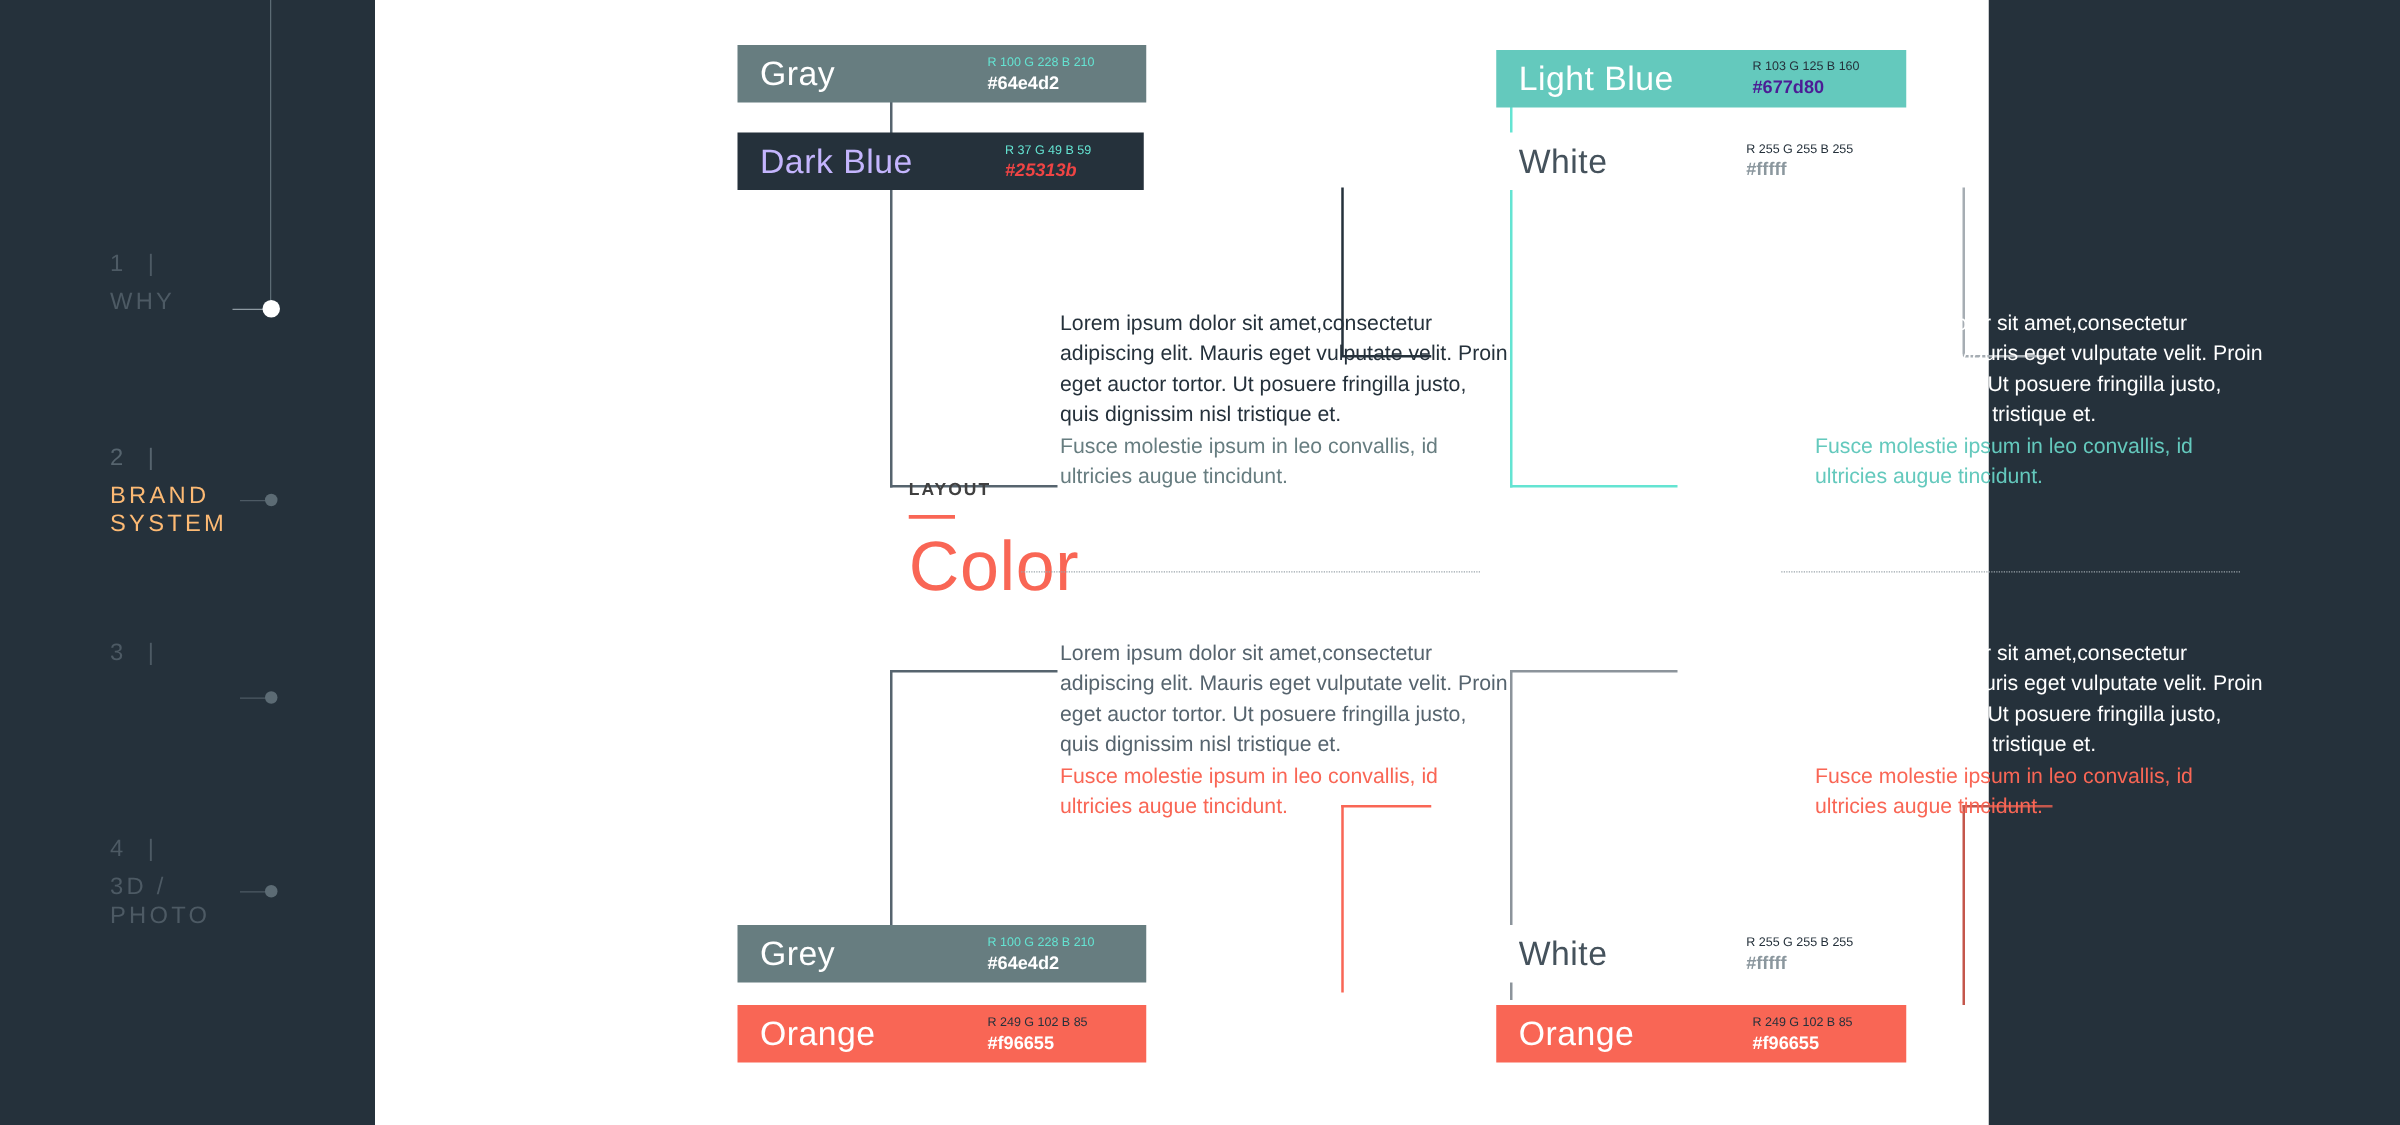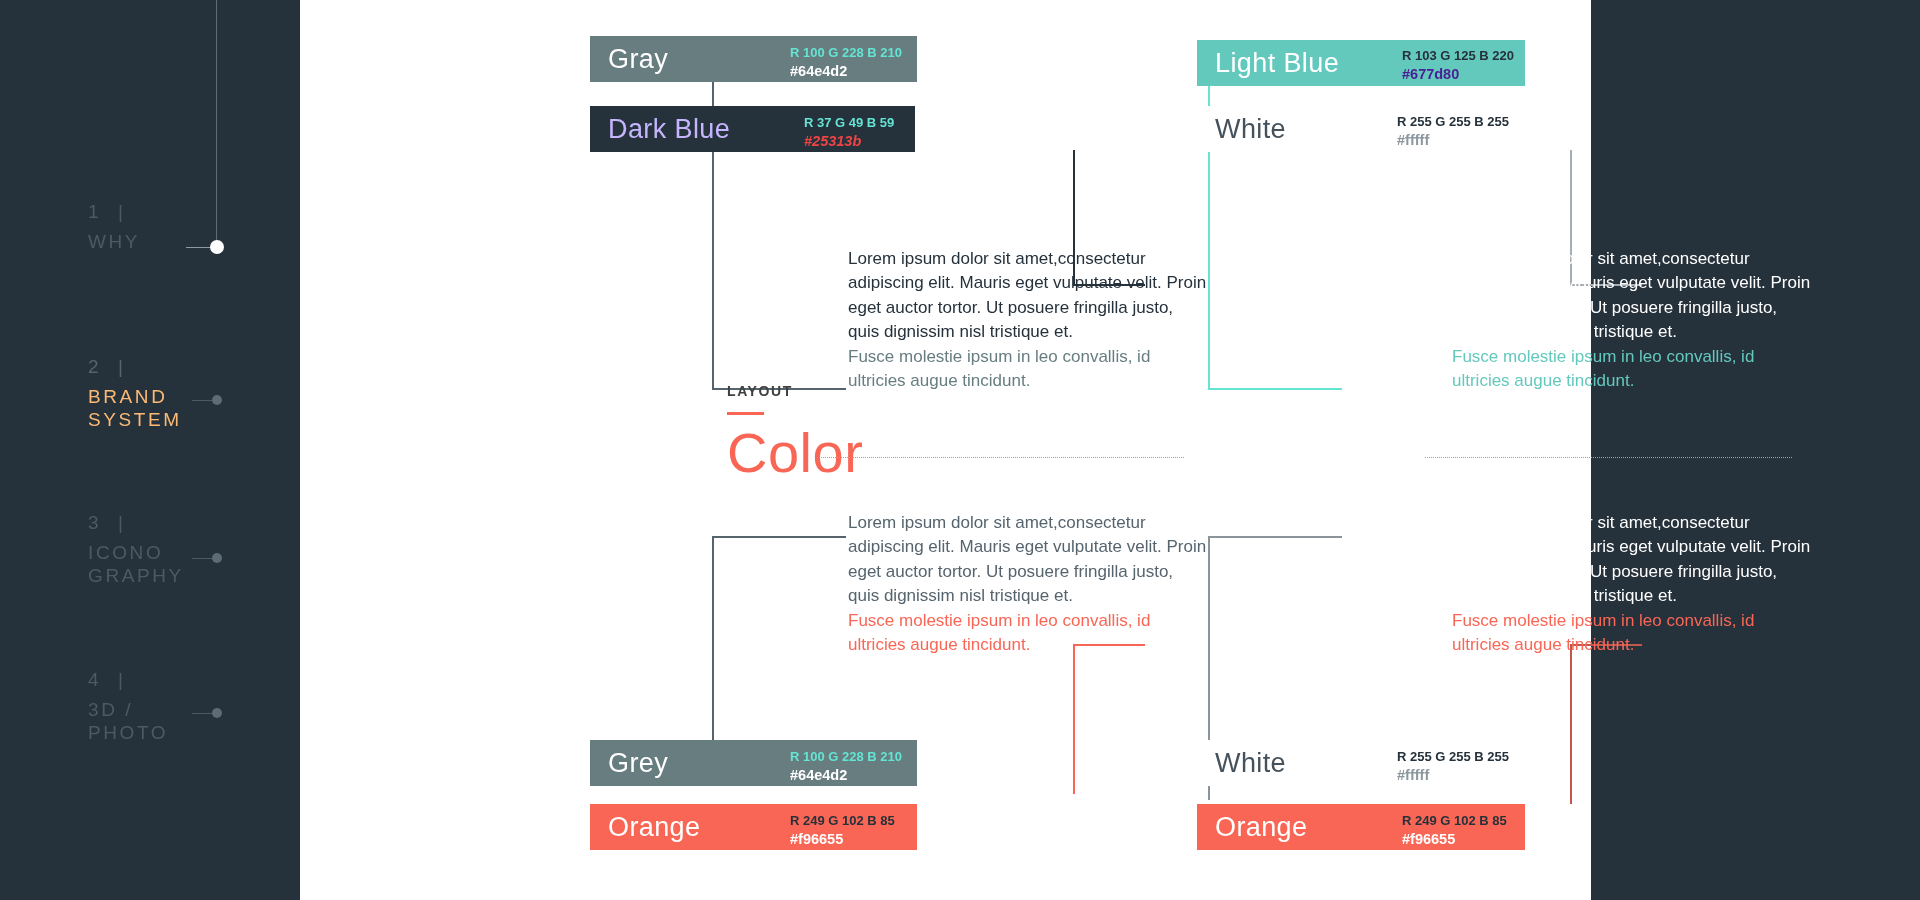--- a/index.html
+++ b/index.html
@@ -47,21 +47,21 @@
     position:absolute; height:46px; display:flex; align-items:center;
   }
   .swatch .sw-name{
     font-size:27px; font-weight:300; letter-spacing:0.4px;
     margin-left:18px; white-space:nowrap;
   }
   .swatch .sw-vals{
     position:absolute; text-align:left;
     line-height:1.28;
   }
-  .sw-rgb{ font-size:13px; font-weight:700; white-space:nowrap; }
+  .sw-rgb{ font-size:10px; font-weight:400; white-space:nowrap; }
   .sw-hex{ font-size:14.5px; font-weight:700; white-space:nowrap; }
 
   
   .para{
     position:absolute; width:360px;
     font-size:17px; line-height:1.435; font-weight:400;
   }
   .para .accent{ display:block; }
 
   
@@ -102,22 +102,20 @@
   <div class="nav-item active" style="top:357px;">
     <div class="nav-num">2  |</div>
     <div class="nav-label">BRAND
 SYSTEM</div>
   </div>
   <div class="nav-tick" style="left:192px; top:400px; width:26px; background:#4d5a64;"></div>
   <div class="nav-dot" style="left:212px; top:395px; width:10px; height:10px; background:#5c6b74;"></div>
 
   <div class="nav-item" style="top:513px;">
     <div class="nav-num">3  |</div>
-    <div class="nav-label">ICONO
-GRAPHY</div>
   </div>
   <div class="nav-tick" style="left:192px; top:558px; width:26px; background:#4d5a64;"></div>
   <div class="nav-dot" style="left:212px; top:553px; width:10px; height:10px; background:#5c6b74;"></div>
 
   <div class="nav-item" style="top:670px;">
     <div class="nav-num">4  |</div>
     <div class="nav-label">3D /
 PHOTO</div>
   </div>
   <div class="nav-tick" style="left:192px; top:713px; width:26px; background:#4d5a64;"></div>
@@ -198,21 +196,21 @@
 
   <div class="conn-h" style="left:908px; top:536px; width:134px; background:#8c949b;"></div>
   <div class="conn-v" style="left:908px; top:536px; height:264px; background:#8c949b;"></div>
 
   <div class="conn-h" style="left:1270px; top:644px; width:72px; background:#c4574c;"></div>
   <div class="conn-v" style="left:1270px; top:644px; height:160px; background:#c4574c;"></div>
 
   <div class="swatch" style="left:897px; top:40px; width:328px; background:#64c9bd;">
     <span class="sw-name" style="color:#ffffff;">Light Blue</span>
     <span class="sw-vals" style="left:205px; top:8px;">
-      <span class="sw-rgb" style="color:#25313b; display:block;">R 103 G 125 B 220</span>
+      <span class="sw-rgb" style="color:#25313b; display:block;">R 103 G 125 B 160</span>
       <span class="sw-hex" style="color:#4c1d95; display:block;">#677d80</span>
     </span>
   </div>
 
   <div class="swatch" style="left:897px; top:106px; width:328px; background:#ffffff;">
     <span class="sw-name" style="color:#45525c;">White</span>
     <span class="sw-vals" style="left:200px; top:8px;">
       <span class="sw-rgb" style="color:#25313b; display:block;">R 255  G 255 B 255</span>
       <span class="sw-hex" style="color:#8b979e; display:block;">#fffff</span>
     </span>

